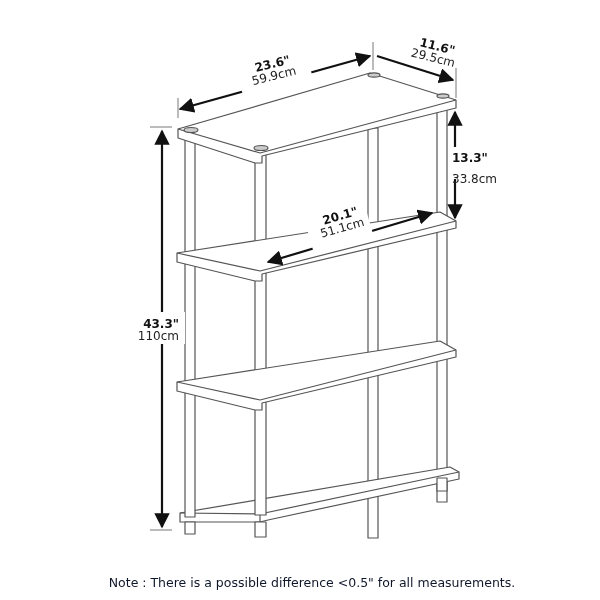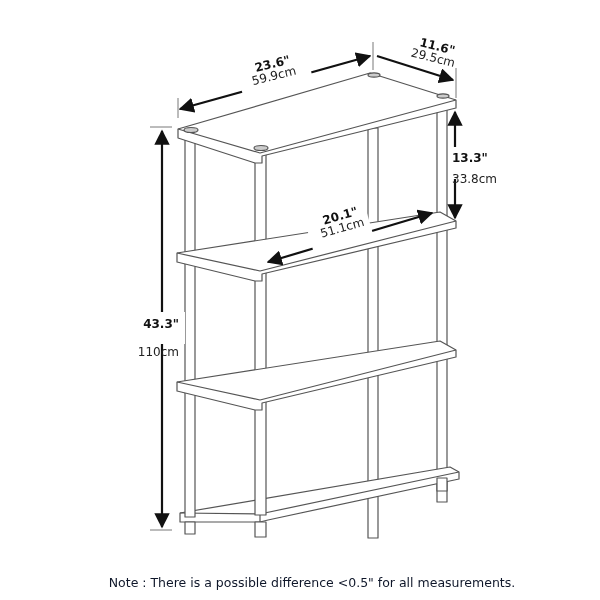--- a/index.html
+++ b/index.html
@@ -104,16 +104,16 @@
   <div class="cm" style="margin-top:9px;">33.8cm</div>
 </div>
 
 <div class="lbl" style="left:318px; top:210px; transform:rotate(-16deg);">
   <div class="in" style="margin-left:6px;">20.1"</div>
   <div class="cm">51.1cm</div>
 </div>
 
 <div class="lbl" style="left:131px; top:318px; text-align:right; width:48px;">
   <div class="in">43.3"</div>
-  <div class="cm" style="margin-top:16px;">110cm</div>
+  <div class="cm" style="margin-top:0;">110cm</div>
 </div>
 
 <div class="note">Note : There is a possible difference &lt;0.5" for all measurements.</div>
 
 </body></html>

